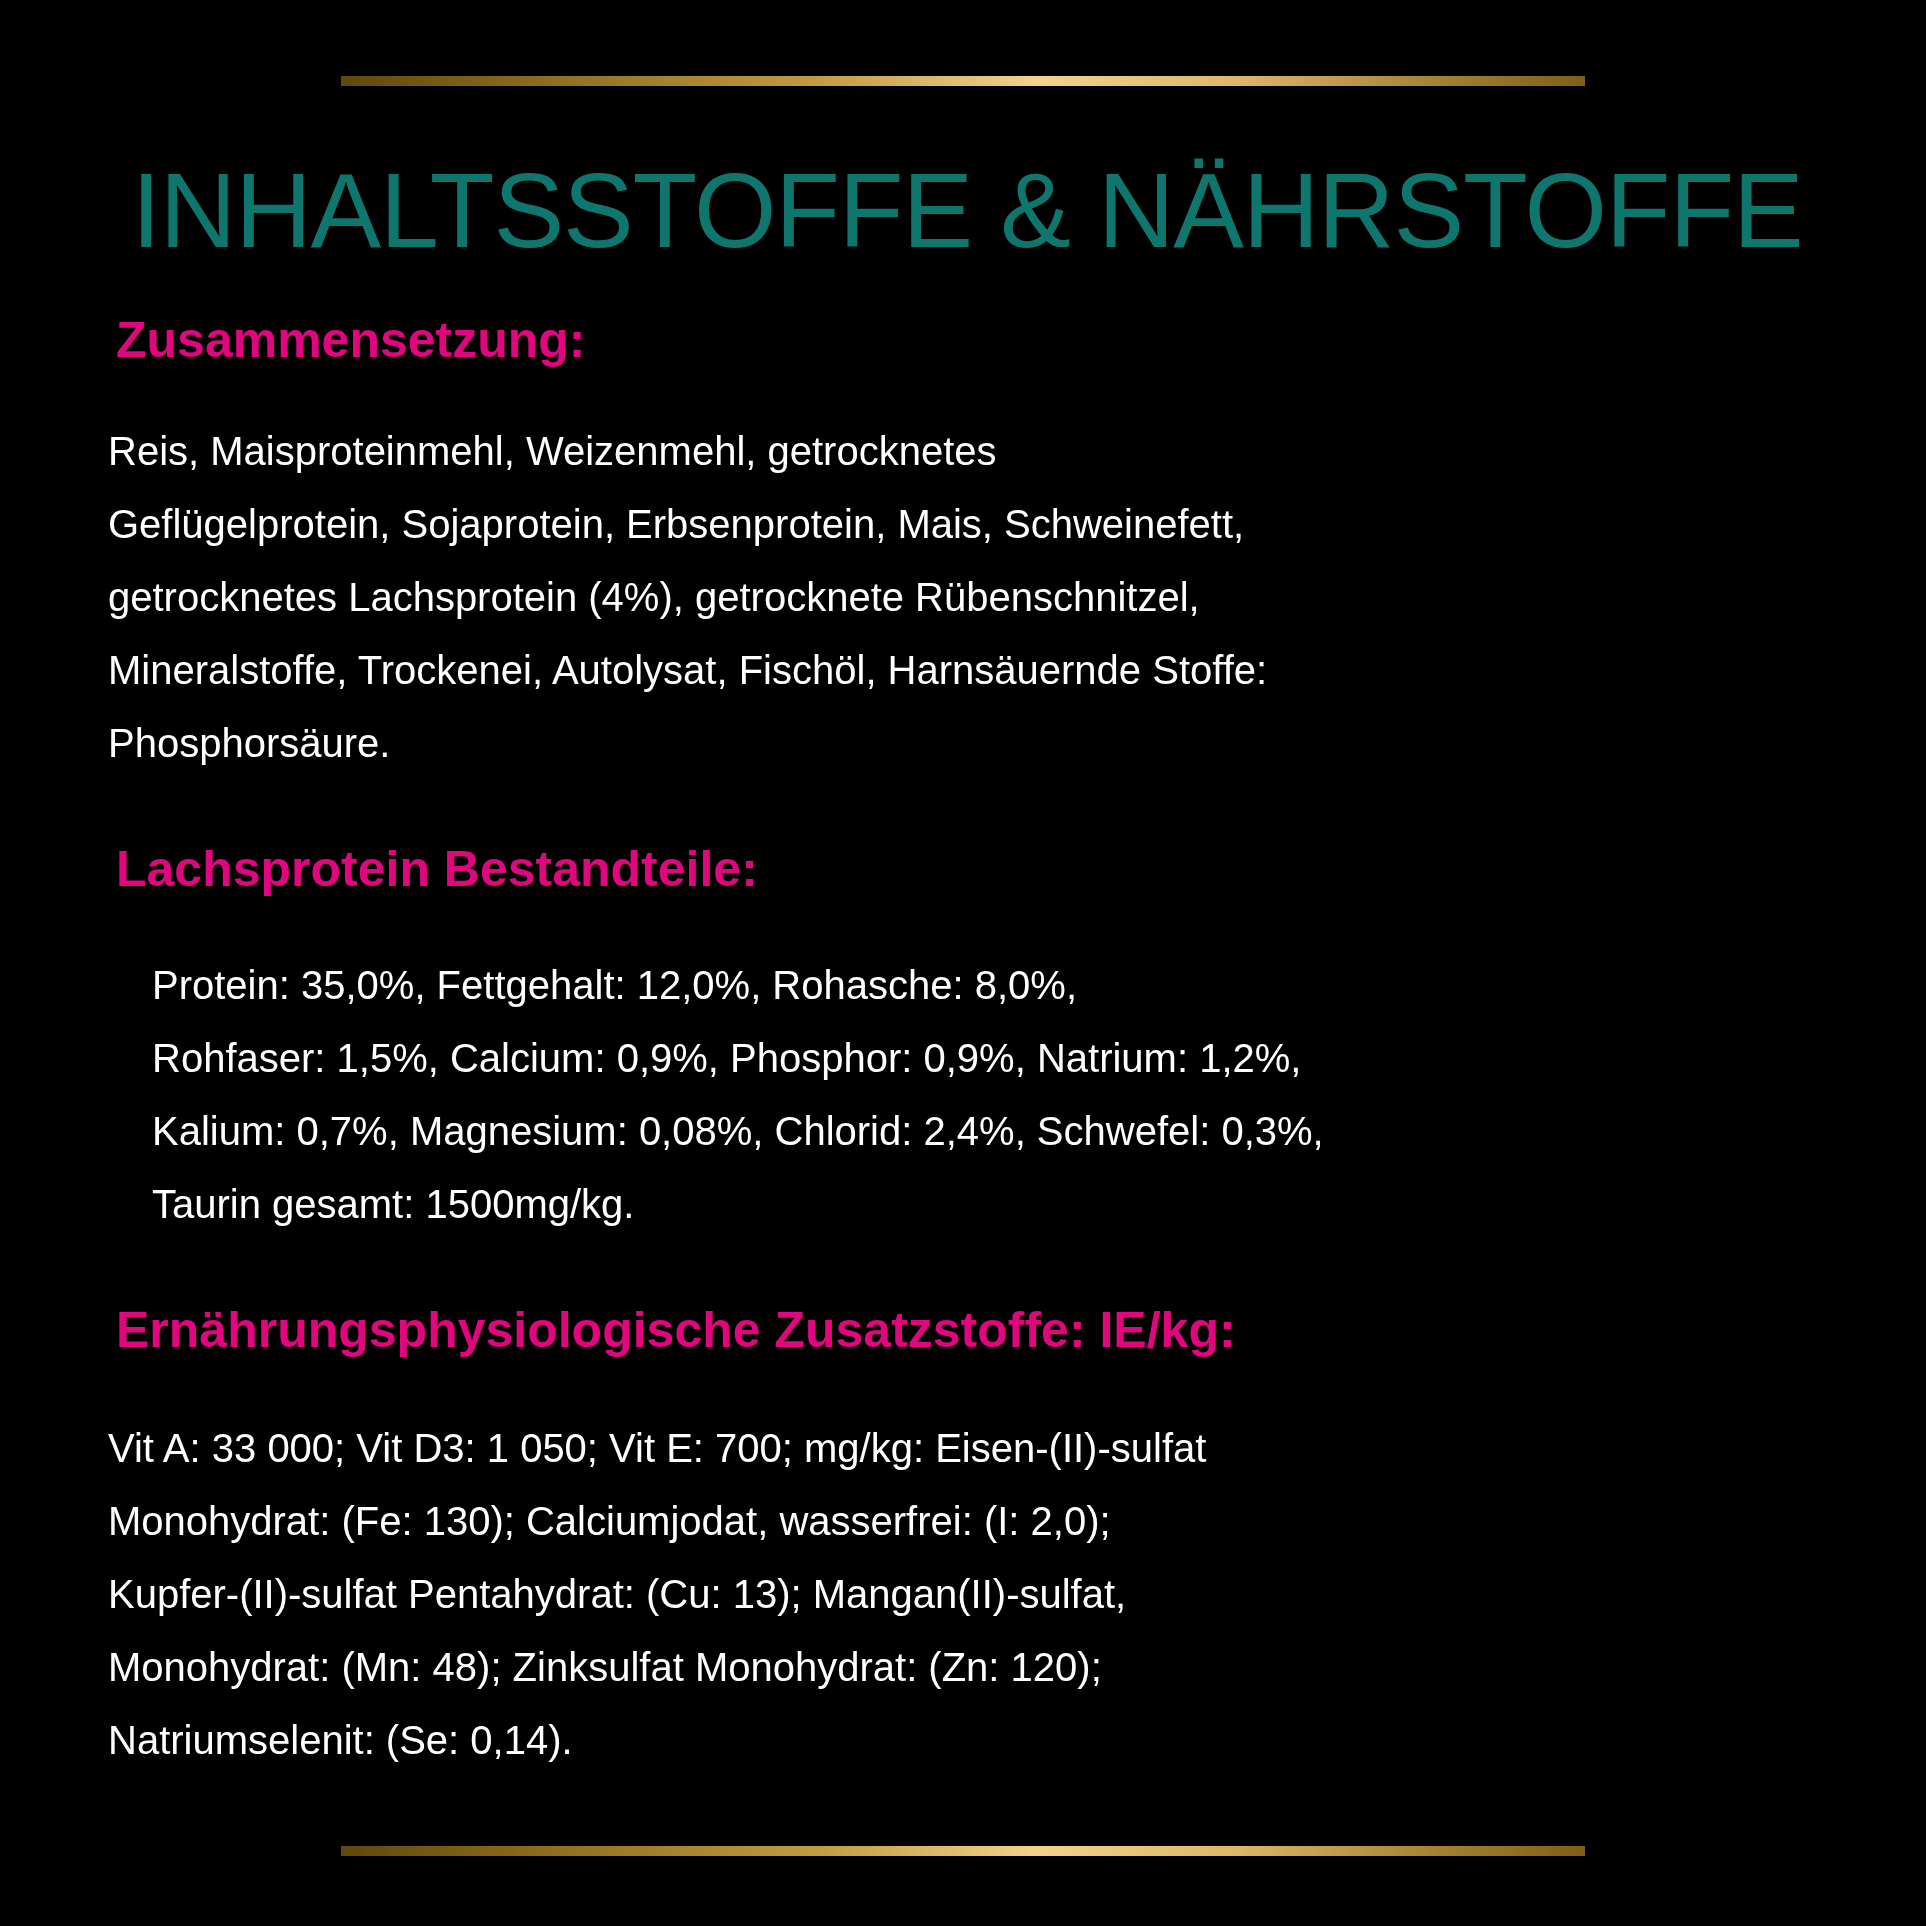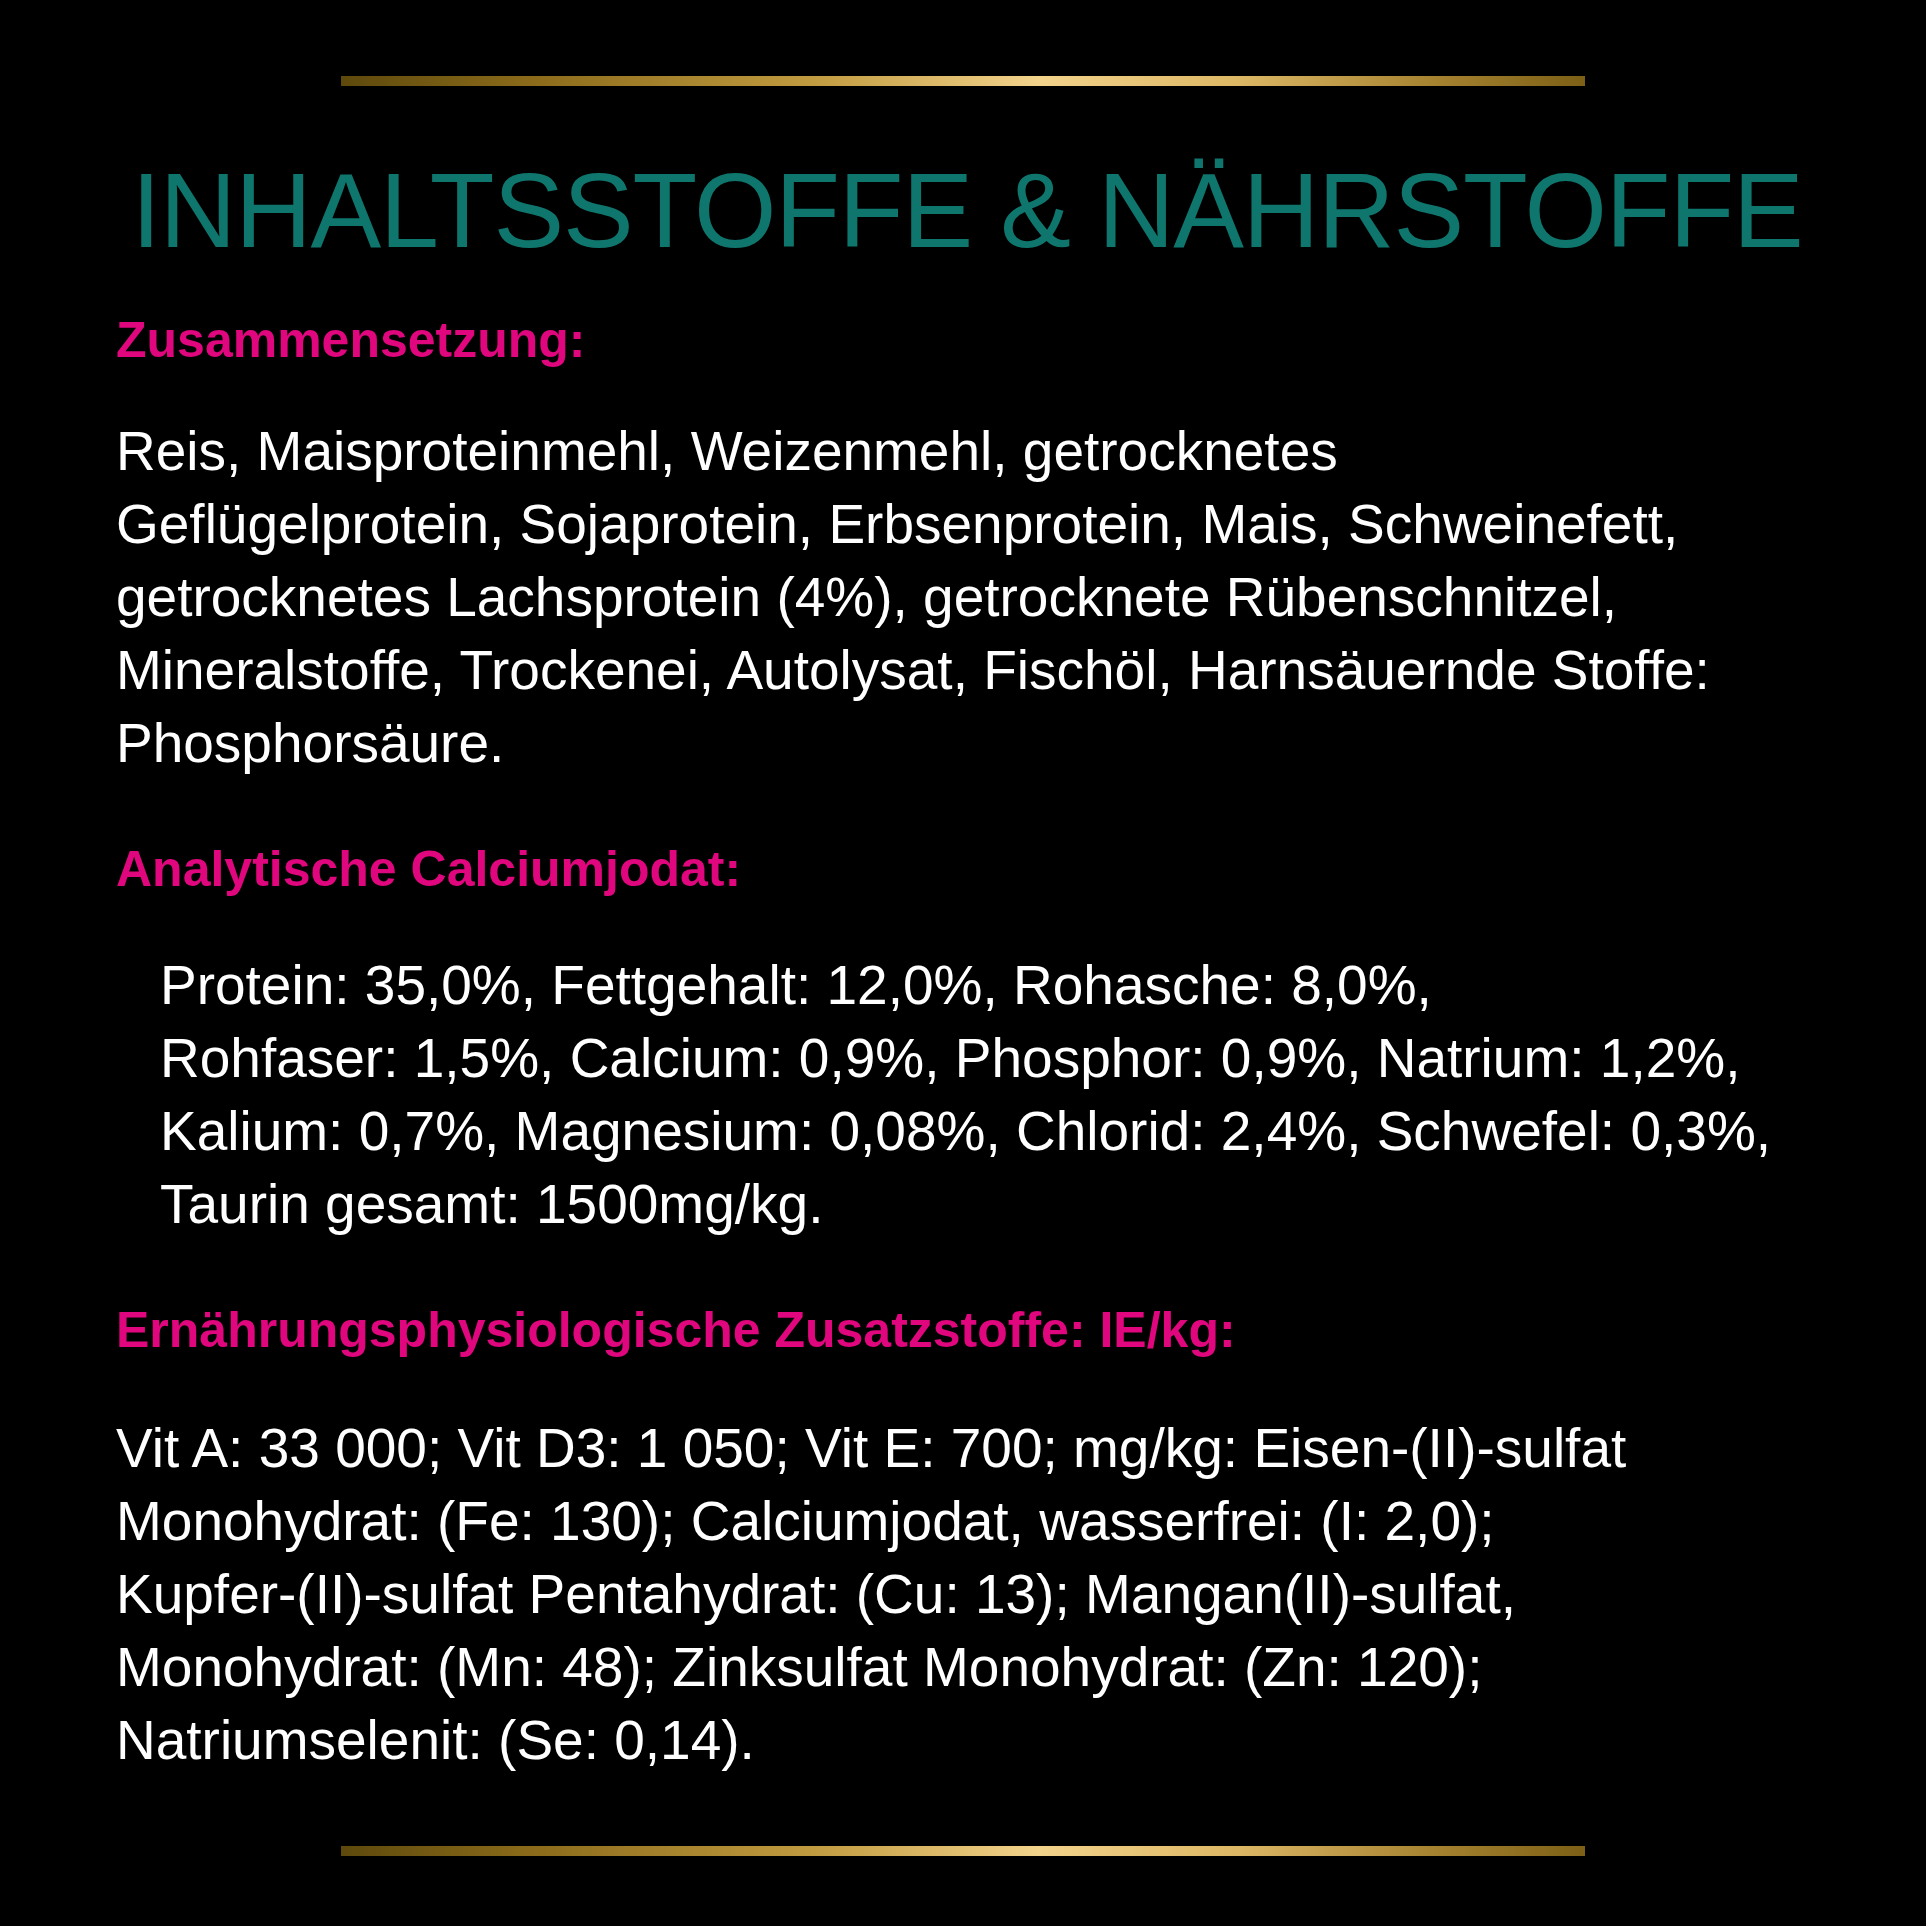--- a/index.html
+++ b/index.html
@@ -45,23 +45,23 @@
       left: 116px;
       margin: 0;
       font-size: 50px;
       font-weight: 700;
       line-height: 1.2;
       color: var(--accent, #e0067e);
       white-space: nowrap;
     }
     .section-body {
       position: absolute;
-      left: 116px;
+      left: 108px;
       margin: 0;
-      font-size: 55px;
+      font-size: 40px;
       font-weight: 400;
       line-height: 73px;
       color: #fff;
       white-space: pre-line;
     }
     .h-1 { top: 310px; }
     .b-1 { top: 415px; }
     .h-2 { top: 839px; }
     .b-2 { top: 949px; margin-left: 44px; }
     .h-3 { top: 1300px; }
@@ -74,21 +74,21 @@
 
 <h1 class="title">INHALTSSTOFFE &amp; NÄHRSTOFFE</h1>
 
 <h2 class="section-heading h-1">Zusammensetzung:</h2>
 <p class="section-body b-1">Reis, Maisproteinmehl, Weizenmehl, getrocknetes
 Geflügelprotein, Sojaprotein, Erbsenprotein, Mais, Schweinefett,
 getrocknetes Lachsprotein (4%), getrocknete Rübenschnitzel,
 Mineralstoffe, Trockenei, Autolysat, Fischöl, Harnsäuernde Stoffe:
 Phosphorsäure.</p>
 
-<h2 class="section-heading h-2">Analytische Calciumjodat:</h2>
+<h2 class="section-heading h-2">Lachsprotein Bestandteile:</h2>
 <p class="section-body b-2">Protein: 35,0%, Fettgehalt: 12,0%, Rohasche: 8,0%,
 Rohfaser: 1,5%, Calcium: 0,9%, Phosphor: 0,9%, Natrium: 1,2%,
 Kalium: 0,7%, Magnesium: 0,08%, Chlorid: 2,4%, Schwefel: 0,3%,
 Taurin gesamt: 1500mg/kg.</p>
 
 <h2 class="section-heading h-3">Ernährungsphysiologische Zusatzstoffe: IE/kg:</h2>
 <p class="section-body b-3">Vit A: 33 000; Vit D3: 1 050; Vit E: 700; mg/kg: Eisen-(II)-sulfat
 Monohydrat: (Fe: 130); Calciumjodat, wasserfrei: (I: 2,0);
 Kupfer-(II)-sulfat Pentahydrat: (Cu: 13); Mangan(II)-sulfat,
 Monohydrat: (Mn: 48); Zinksulfat Monohydrat: (Zn: 120);

